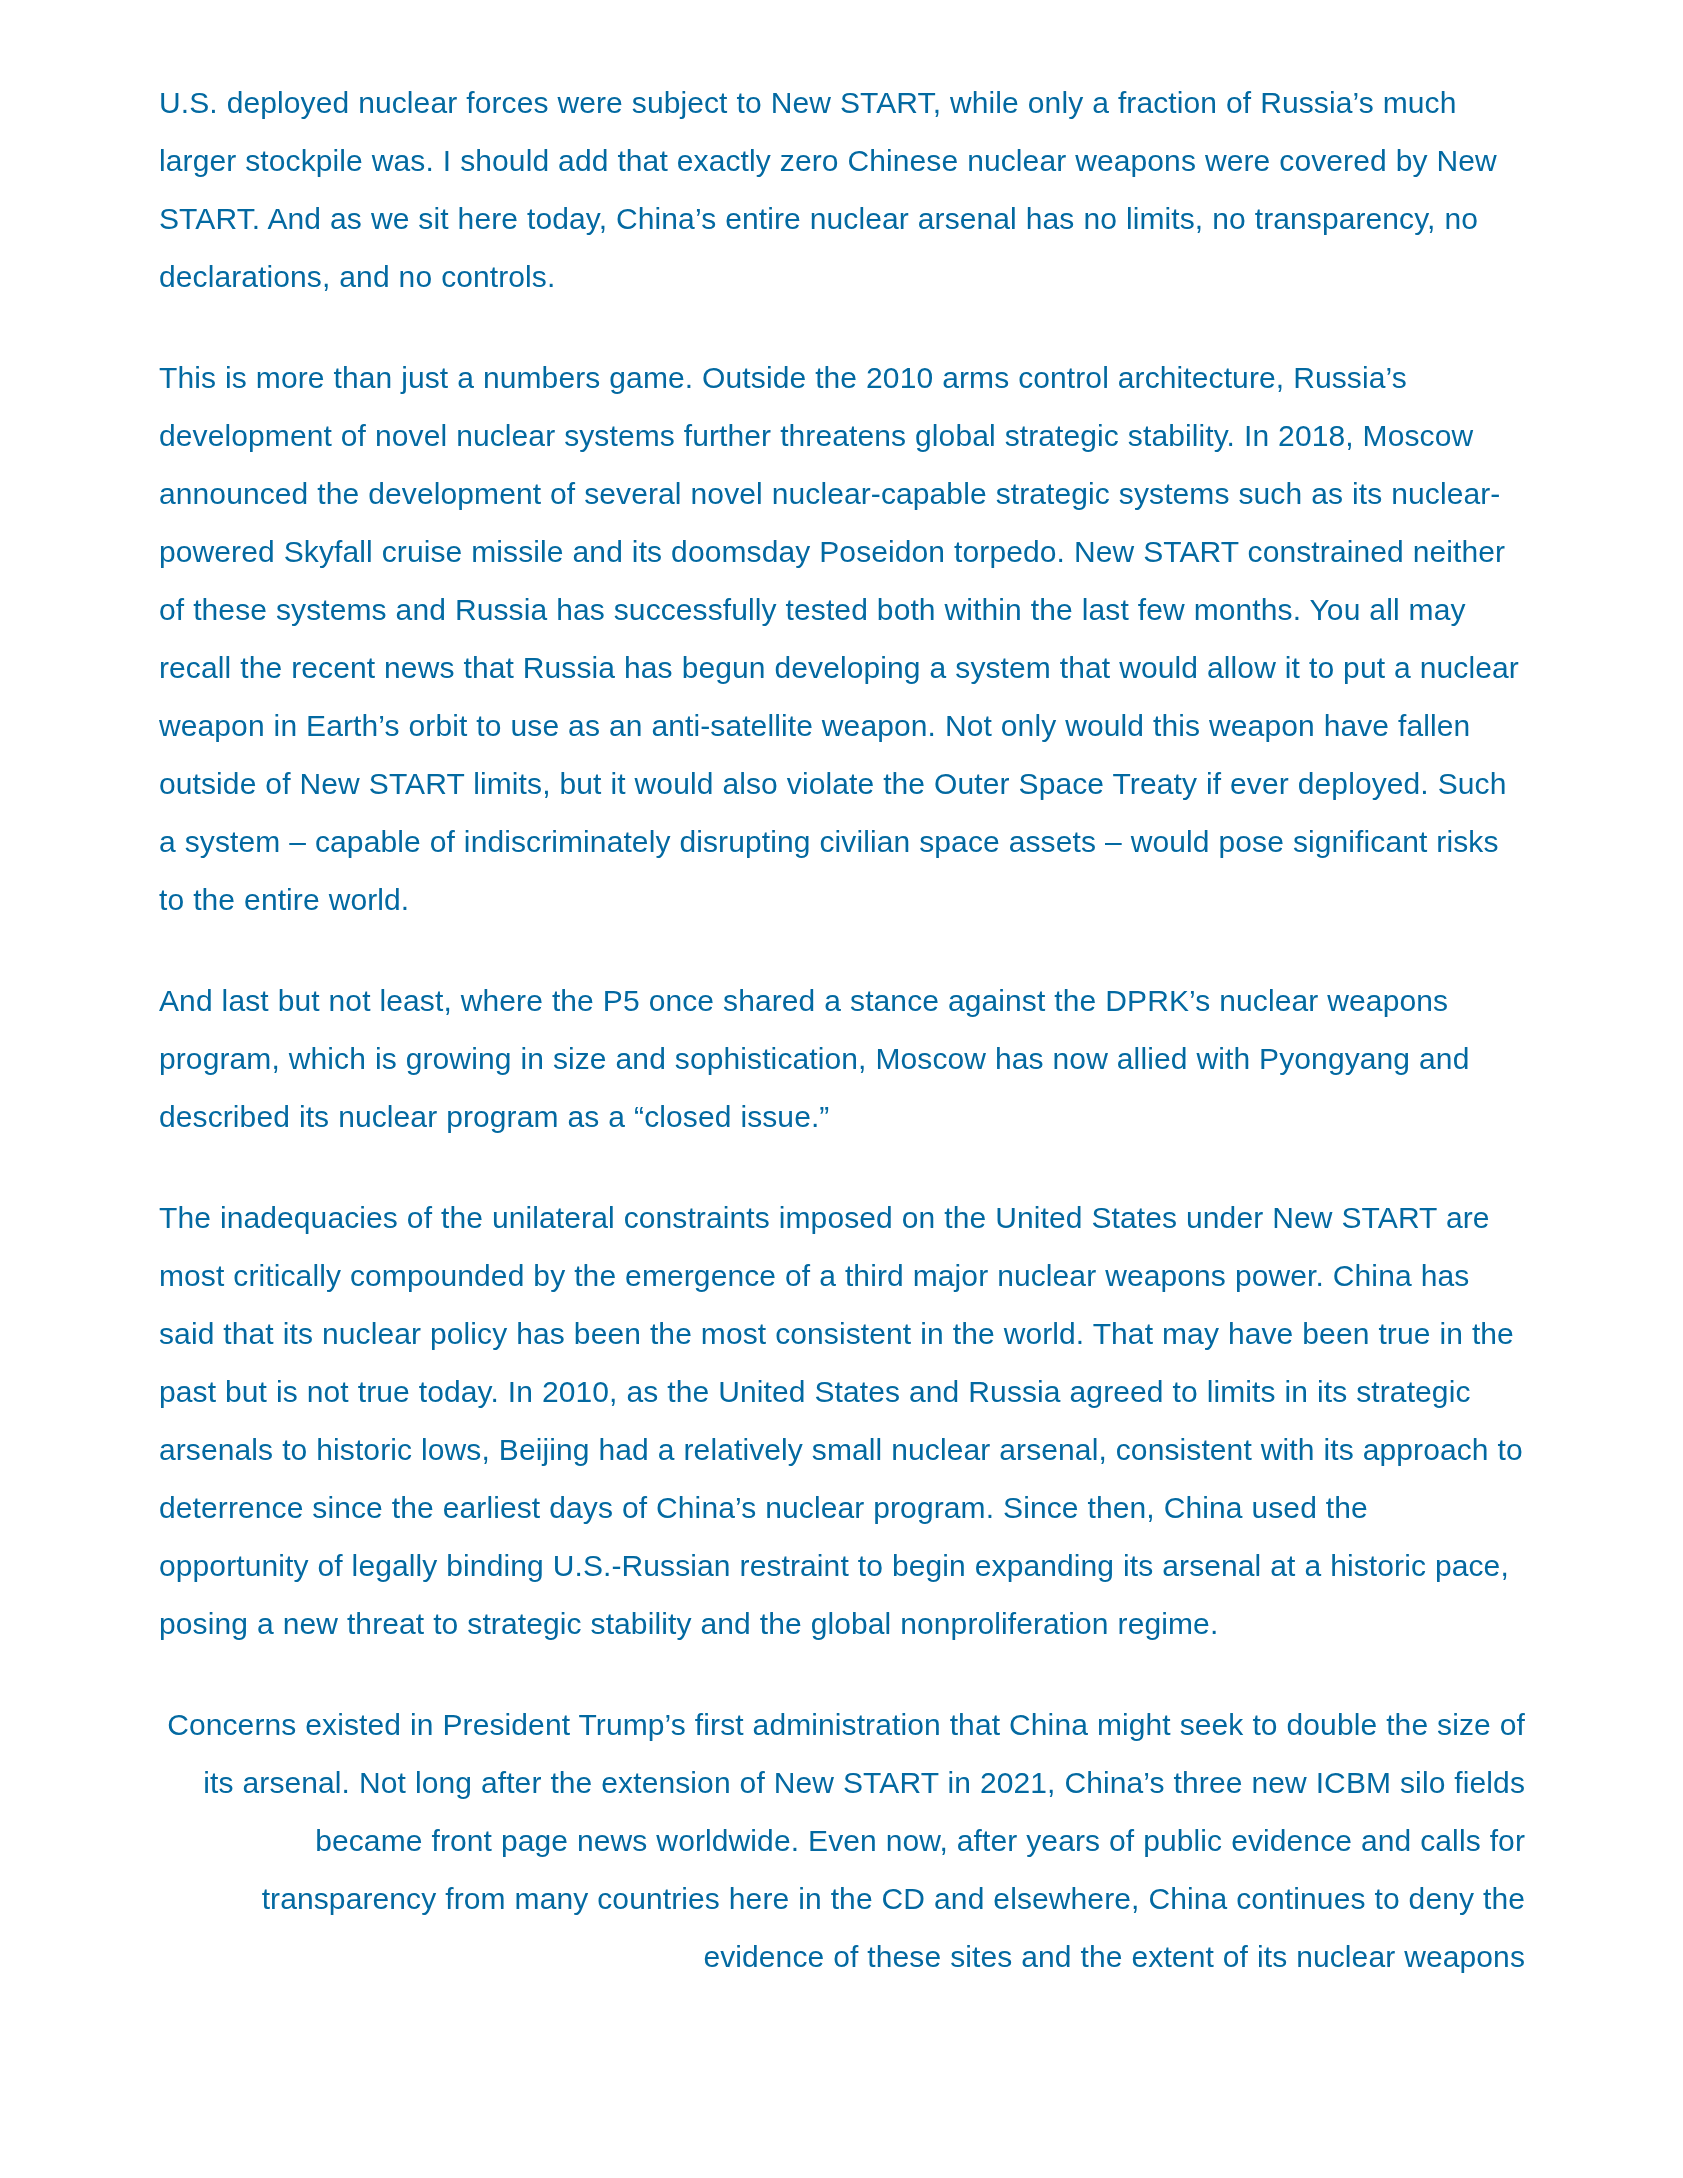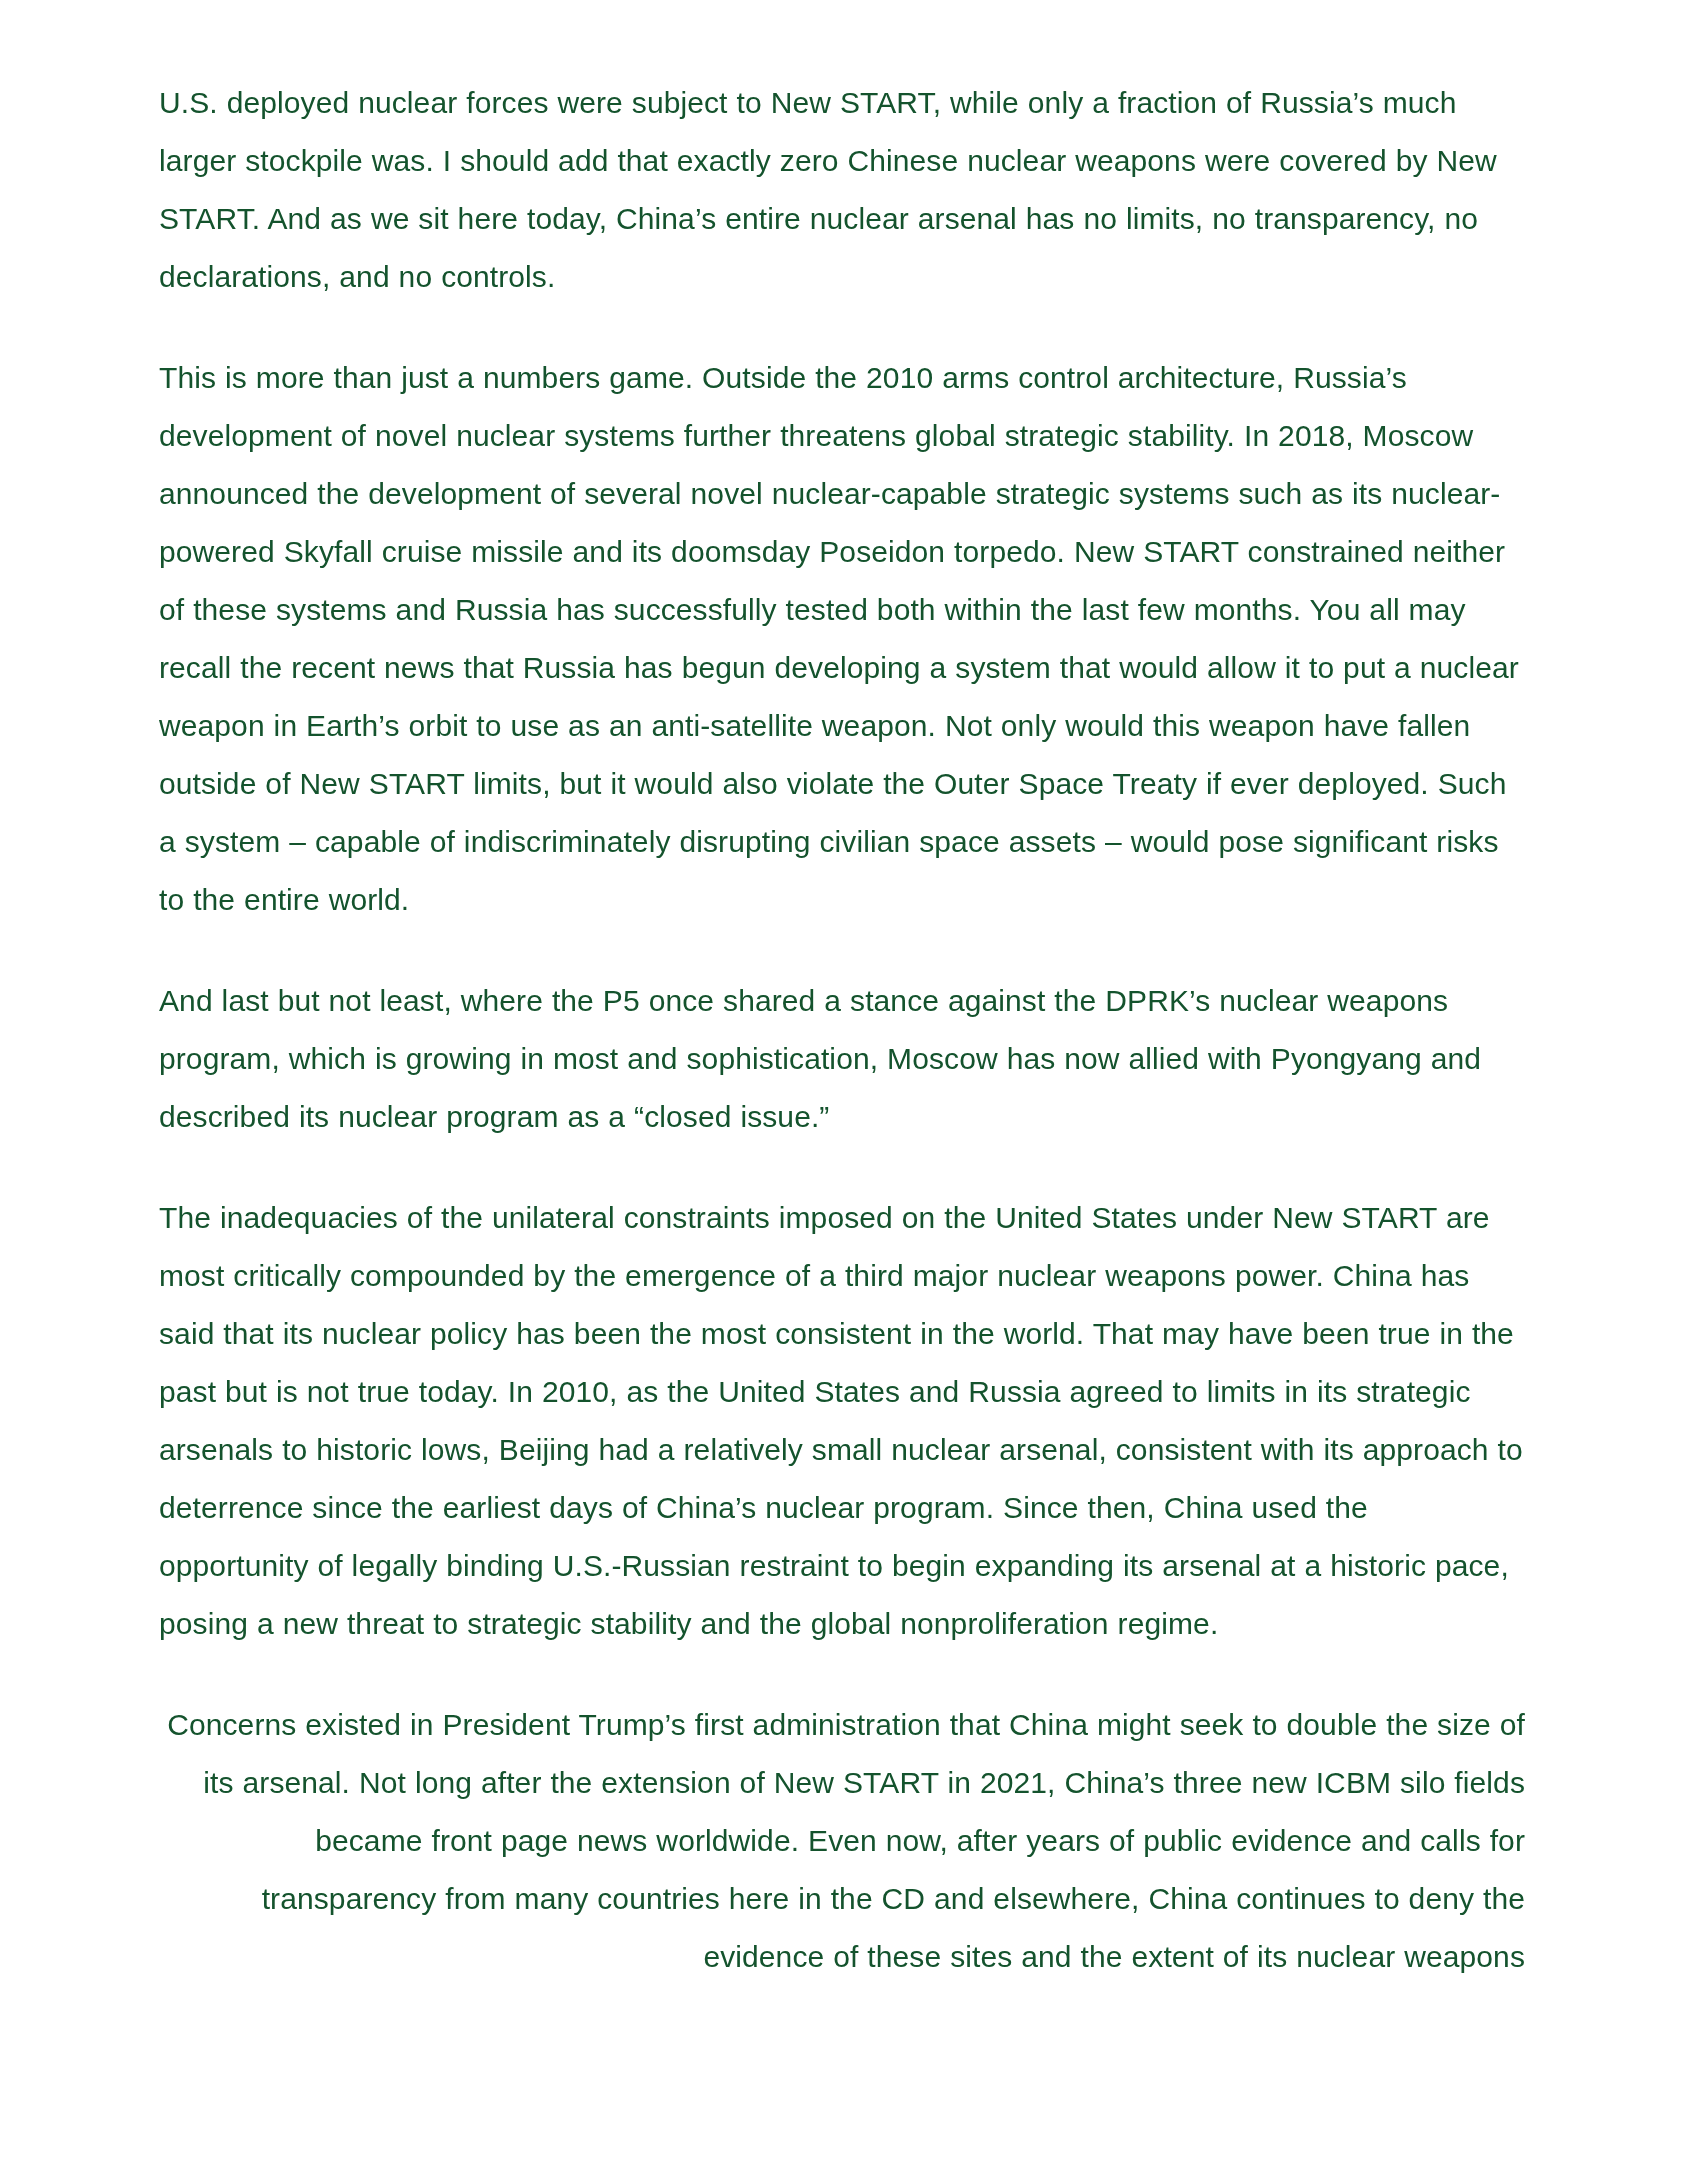--- a/index.html
+++ b/index.html
@@ -21,35 +21,35 @@
     padding: 74px 158px 0 159px;
   }
   .content {
     width: 1366px;
   }
   .para {
     margin: 0 0 43px 0;
     font-size: 30px;
     line-height: 58px;
     font-weight: 400;
-    color: #14532d;
+    color: #0369a1;
     letter-spacing: 0.1px;
     word-spacing: 0.5px;
     text-align: left;
   }
   .para:last-child {
     margin-bottom: 0;
     text-align: right;
   }
 </style>
 </head>
 <body>
 
 <main class="page">
   <article class="content">
     <p class="para">U.S. deployed nuclear forces were subject to New START, while only a fraction of Russia’s much larger stockpile was. I should add that exactly zero Chinese nuclear weapons were covered by New START. And as we sit here today, China’s entire nuclear arsenal has no limits, no transparency, no declarations, and no controls.</p>
     <p class="para">This is more than just a numbers game. Outside the 2010 arms control architecture, Russia’s development of novel nuclear systems further threatens global strategic stability. In 2018, Moscow announced the development of several novel nuclear-capable strategic systems such as its nuclear-powered Skyfall cruise missile and its doomsday Poseidon torpedo. New START constrained neither of these systems and Russia has successfully tested both within the last few months. You all may recall the recent news that Russia has begun developing a system that would allow it to put a nuclear weapon in Earth’s orbit to use as an anti-satellite weapon. Not only would this weapon have fallen outside of New START limits, but it would also violate the Outer Space Treaty if ever deployed. Such a system – capable of indiscriminately disrupting civilian space assets – would pose significant risks to the entire world.</p>
-    <p class="para">And last but not least, where the P5 once shared a stance against the DPRK’s nuclear weapons program, which is growing in most and sophistication, Moscow has now allied with Pyongyang and described its nuclear program as a “closed issue.”</p>
+    <p class="para">And last but not least, where the P5 once shared a stance against the DPRK’s nuclear weapons program, which is growing in size and sophistication, Moscow has now allied with Pyongyang and described its nuclear program as a “closed issue.”</p>
     <p class="para">The inadequacies of the unilateral constraints imposed on the United States under New START are most critically compounded by the emergence of a third major nuclear weapons power. China has said that its nuclear policy has been the most consistent in the world. That may have been true in the past but is not true today. In 2010, as the United States and Russia agreed to limits in its strategic arsenals to historic lows, Beijing had a relatively small nuclear arsenal, consistent with its approach to deterrence since the earliest days of China’s nuclear program. Since then, China used the opportunity of legally binding U.S.-Russian restraint to begin expanding its arsenal at a historic pace, posing a new threat to strategic stability and the global nonproliferation regime.</p>
     <p class="para">Concerns existed in President Trump’s first administration that China might seek to double the size of its arsenal. Not long after the extension of New START in 2021, China’s three new ICBM silo fields became front page news worldwide. Even now, after years of public evidence and calls for transparency from many countries here in the CD and elsewhere, China continues to deny the evidence of these sites and the extent of its nuclear weapons</p>
   </article>
 </main>
 
 
 </body></html>

